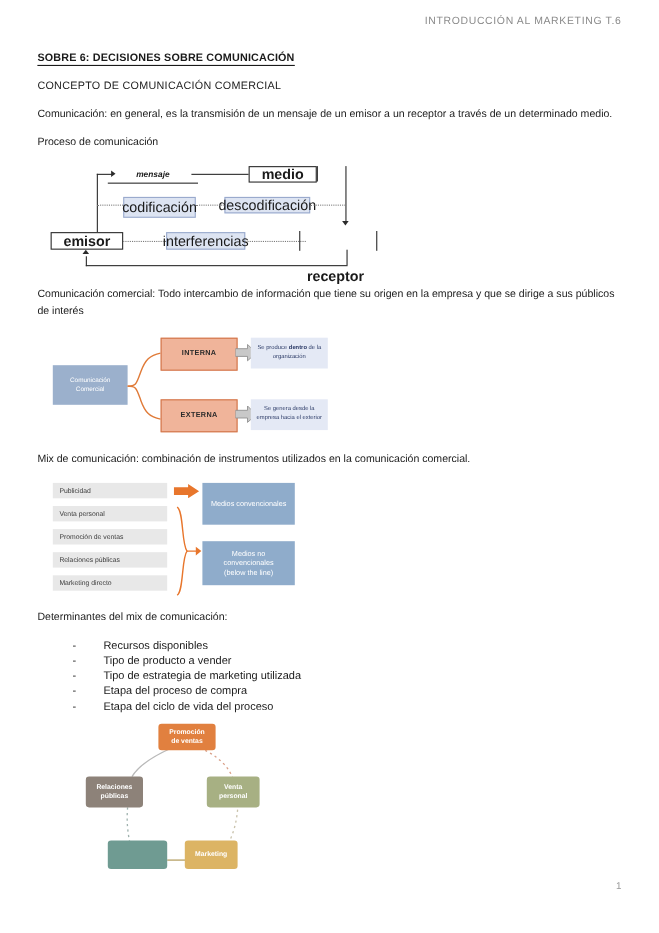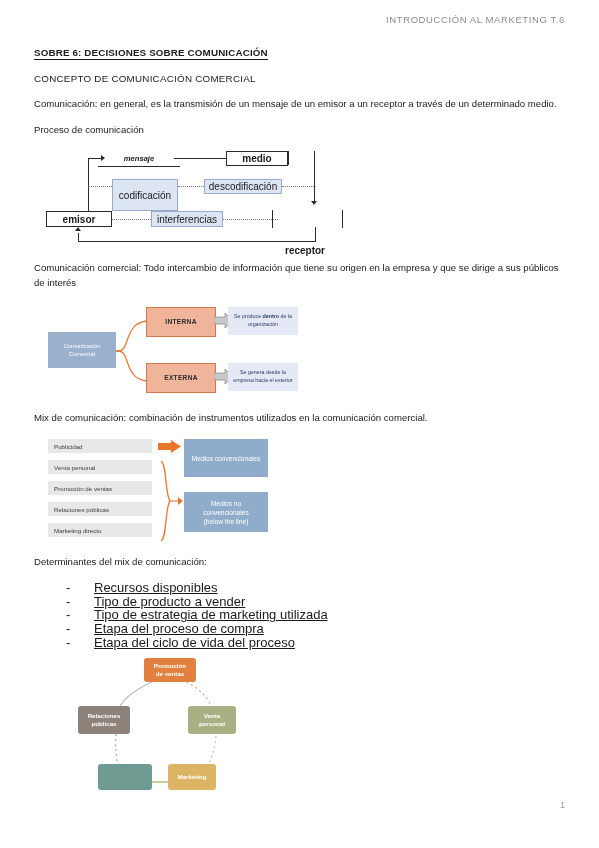--- a/index.html
+++ b/index.html
@@ -59,21 +59,21 @@
   .diagram1 {
     position: relative;
     width: 300px; height: 100px;
     margin: 2px 0 12px 12px;
   }
   .d1-box {
     position: absolute;
     box-sizing: border-box;
     border: 1px solid #2b2b2b;
     background: #ffffff;
-    font-size: 10px;
+    font-size: 13px;
     font-weight: bold;
     display: flex; align-items: center; justify-content: center;
     color: #1a1a1a;
   }
   .d1-box.fill {
     background: #dde4f2;
     border: 1px solid #9aaacd;
     font-weight: normal;
   }
   .d1-line {
@@ -196,25 +196,24 @@
     padding: 2px;
   }
 
   
   ul.dash-list {
     list-style: none;
     margin: 2px 0 9px 0;
     padding: 0 0 0 32px;
   }
   ul.dash-list li {
-    font-size: 13px;
+    font-size: 10px;
     line-height: 13.6px;
     position: relative;
     padding-left: 28px;
-    text-decoration: underline;
   }
   ul.dash-list li::before {
     content: "-";
     position: absolute;
     left: 0; top: 0;
   }
   .page-number {
     position: absolute;
     right: 34px; bottom: 38px;
     font-size: 9px;
@@ -249,21 +248,21 @@
       <div class="d1-line" style="left:128px; top:9px; width:52px; height:1px;"></div>
 
       <div class="d1-line" style="left:42px; top:9px; width:14px; height:1px;"></div>
       <div class="d1-arrow arrow-right" style="left:55px; top:6px;"></div>
       <div class="d1-line" style="left:42px; top:9px; width:1px; height:60px;"></div>
 
       <div class="d1-line" style="left:242px; top:2px; width:1px; height:14px;"></div>
       <div class="d1-line" style="left:268px; top:2px; width:1px; height:50px;"></div>
       <div class="d1-arrow arrow-down" style="left:265px; top:52px;"></div>
 
-      <div class="d1-box fill" style="left:66px; top:30px; width:66px; height:32px;">codificación</div>
+      <div class="d1-box fill" style="left:66px; top:30px; width:66px; height:19px;">codificación</div>
       <div class="d1-box fill" style="left:158px; top:30px; width:78px; height:15px;">descodificación</div>
 
       <div class="d1-dot" style="left:42px; top:37px; width:24px;"></div>
       <div class="d1-dot" style="left:132px; top:37px; width:26px;"></div>
       <div class="d1-dot" style="left:236px; top:37px; width:32px;"></div>
 
       <div class="d1-box" style="left:0px; top:62px; width:66px; height:16px;">emisor</div>
       <div class="d1-box fill" style="left:105px; top:62px; width:72px; height:16px;">interferencias</div>
       <div class="d1-box" style="left:232px; top:62px; width:54px; height:16px; border:none;margin-top:31px;">receptor</div>
 

